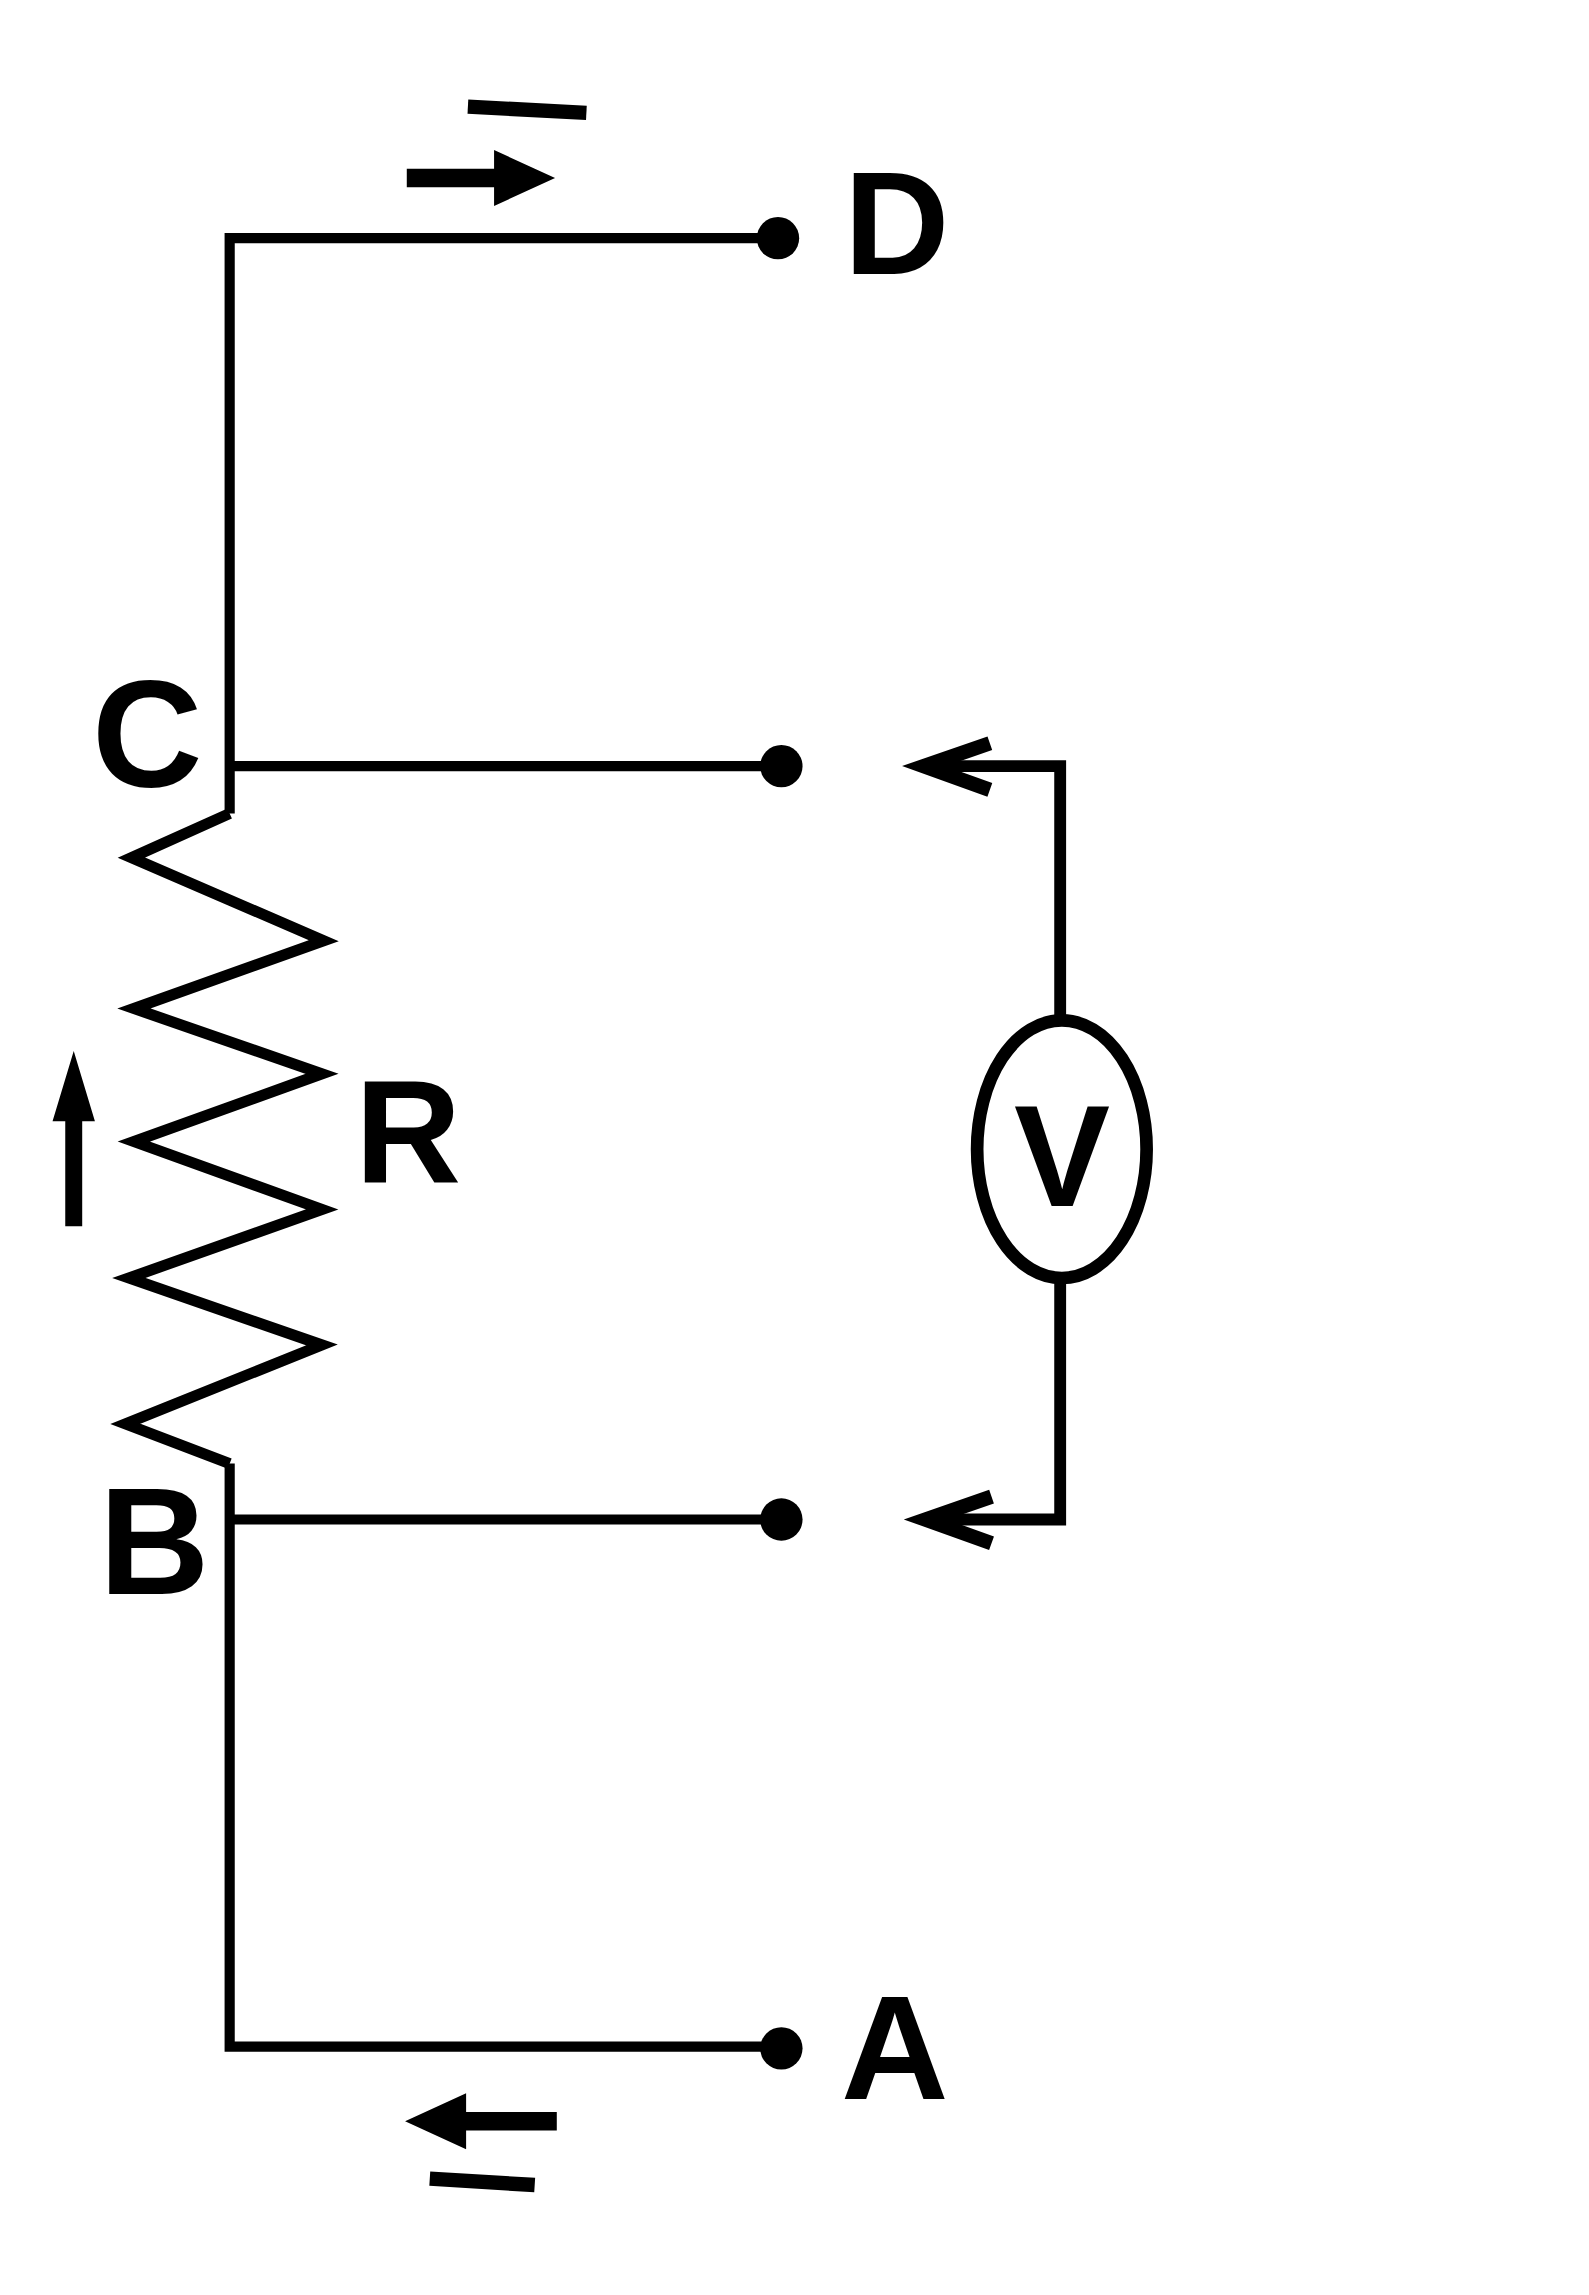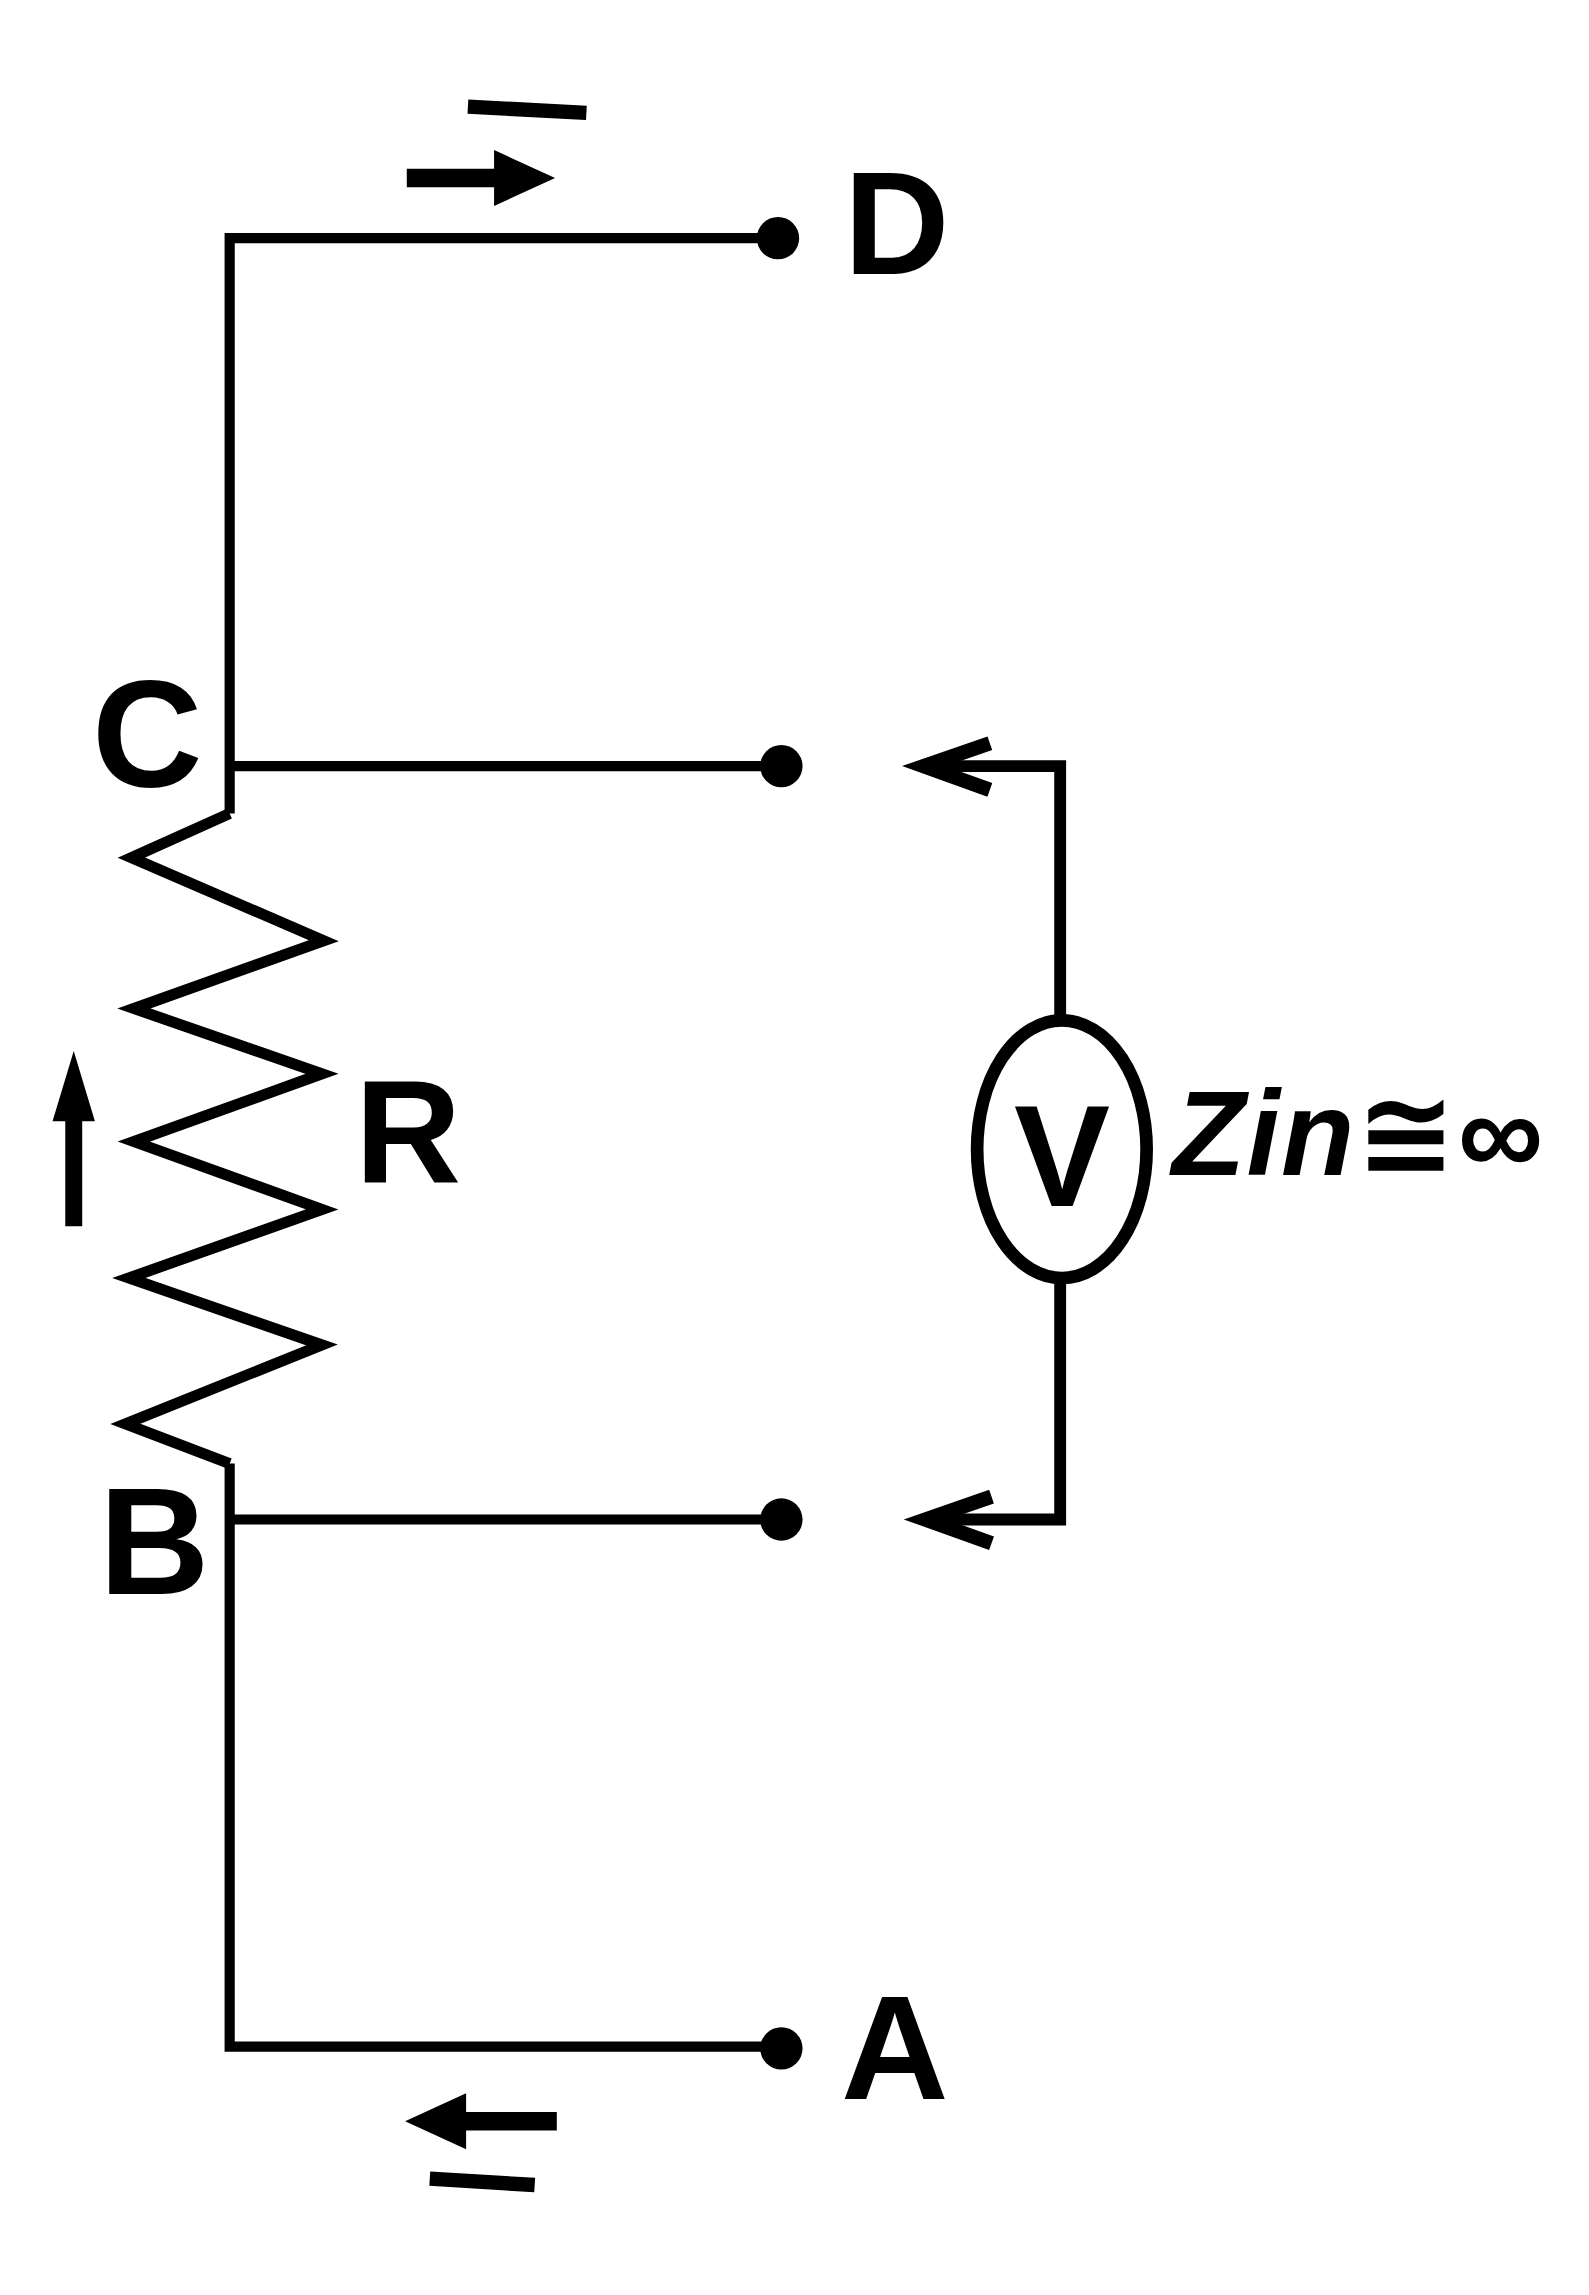--- a/index.html
+++ b/index.html
@@ -89,16 +89,15 @@
   <div class="lbl lbl-c">C</div>
 
   <div class="lbl lbl-b">B</div>
 
   <div class="lbl lbl-a">A</div>
 
   <div class="lbl lbl-r">R</div>
 
   <div class="lbl lbl-v">V</div>
 
-  <div class="lbl lbl-zin">Zin≅∞</div>
 
 </div>
 
 
 </body></html>

